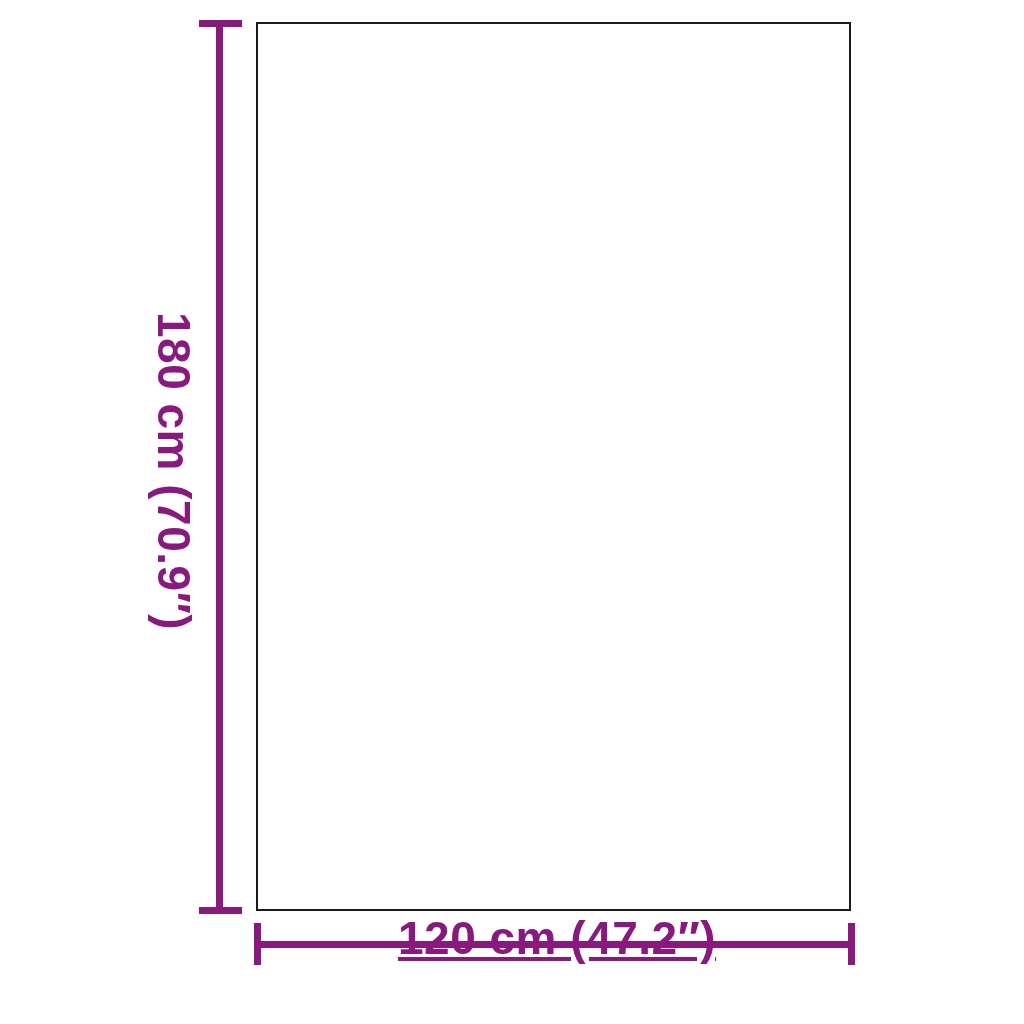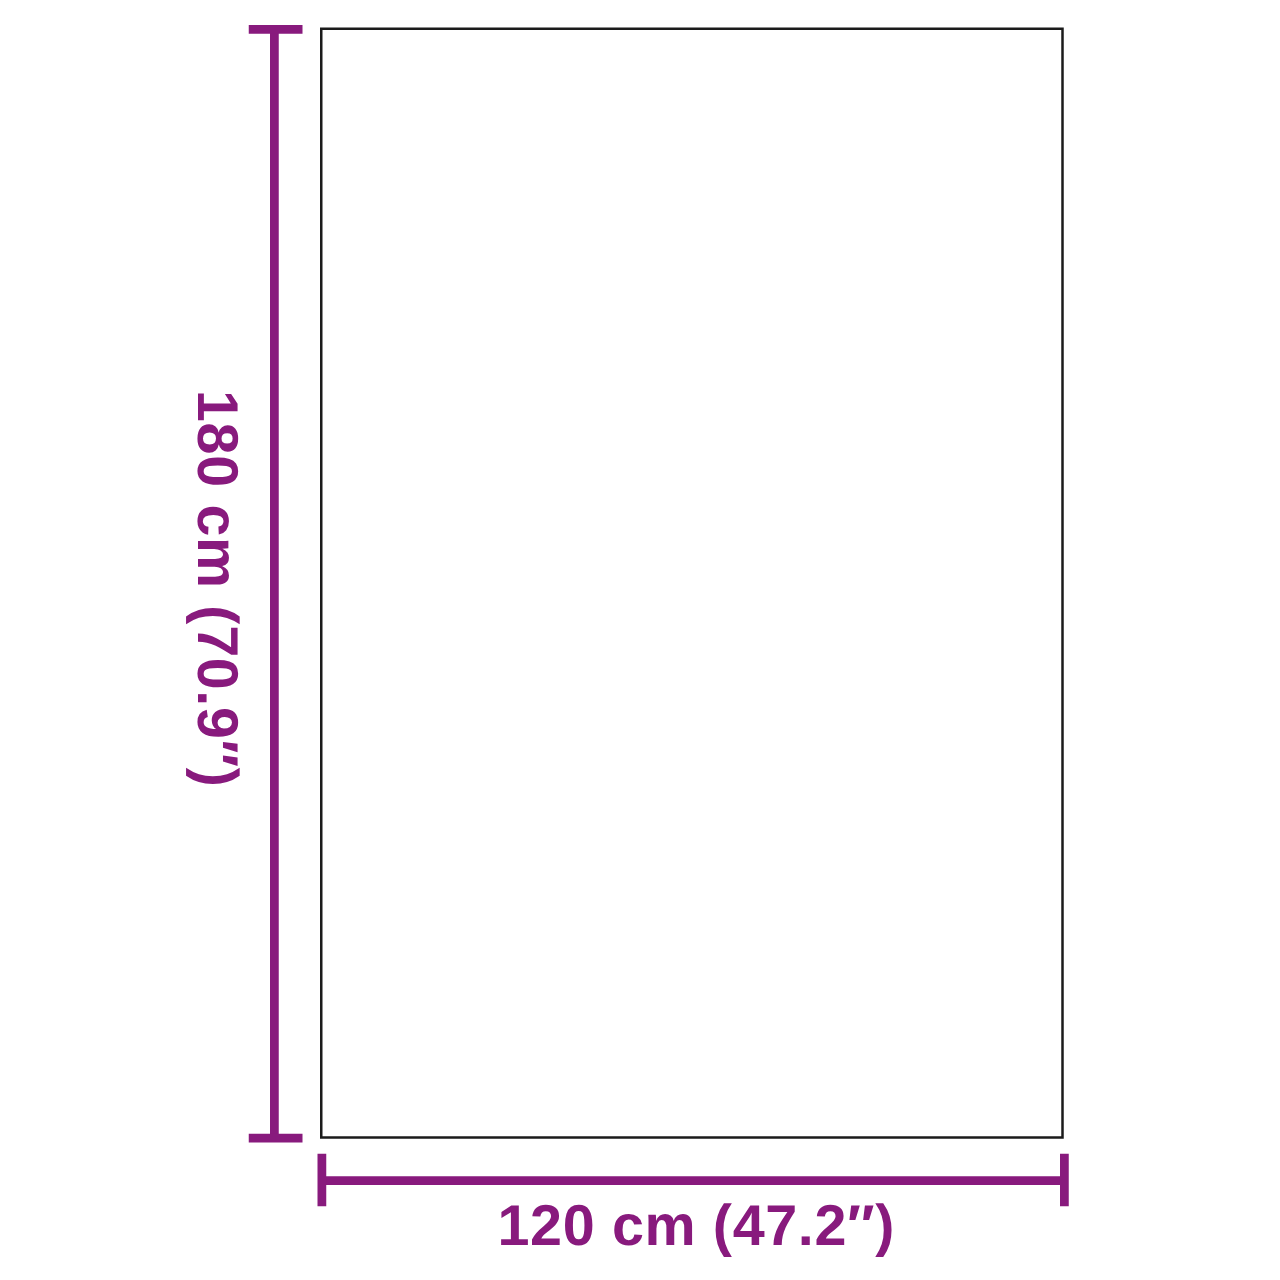--- a/index.html
+++ b/index.html
@@ -44,22 +44,23 @@
     white-space: nowrap;
     letter-spacing: 0.5px;
   }
   .height-label {
     left: 174px;
     top: 471px;
     transform: translate(-50%, -50%) rotate(90deg);
   }
   .width-label {
     left: 557px;
-    top: 954px;
+    top: 912px;
     transform: translateX(-50%);
+    text-decoration: underline;
   }
 </style>
 </head>
 <body>
 
 <div class="canvas">
 
   <div class="outline"></div>
 
   <div class="dim v-line"></div>

